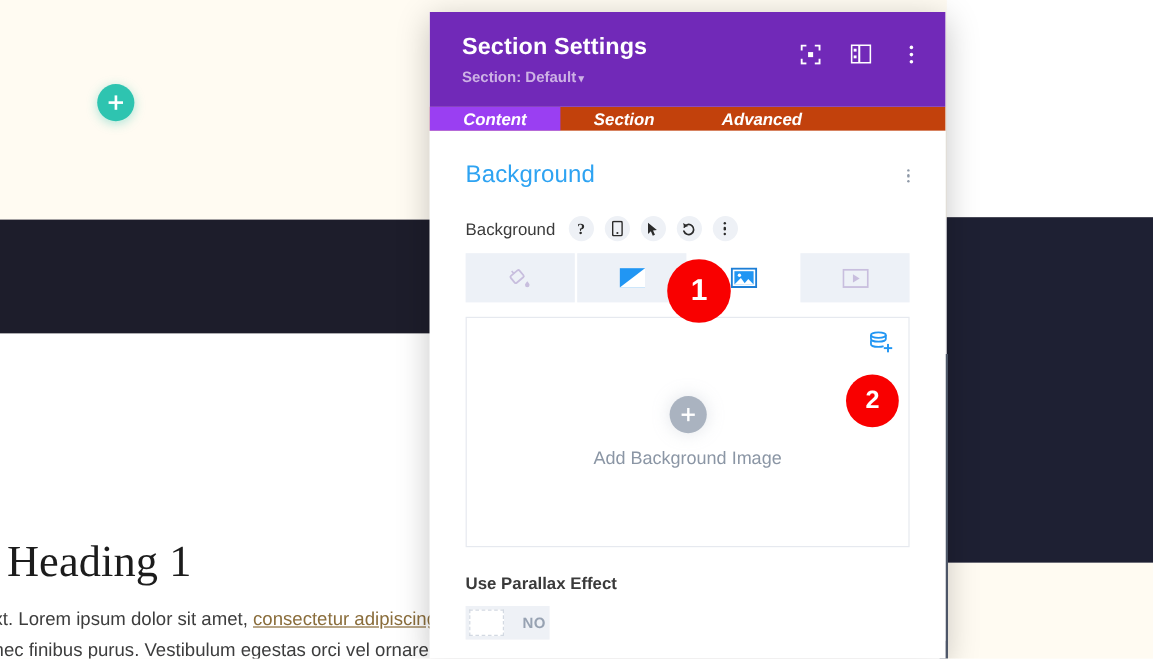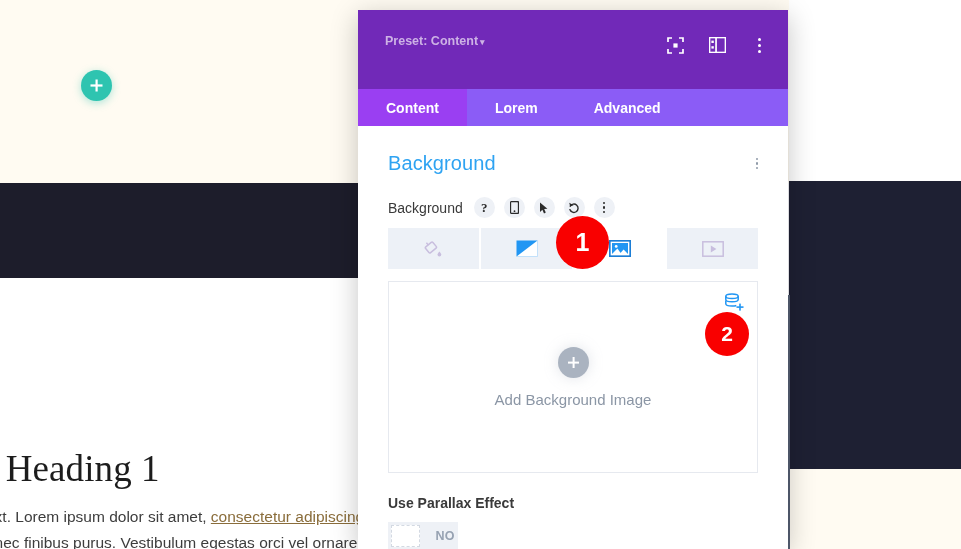--- a/index.html
+++ b/index.html
@@ -145,22 +145,23 @@
   .header-actions .hicon {
     width: 18px; height: 18px;
     display: flex; align-items: center; justify-content: center;
   }
 
   .dots-vert { display: flex; flex-direction: column; gap: 3px; align-items: center; }
   .dots-vert i { width: 3px; height: 3px; border-radius: 50%; background: #ffffff; display: block; }
 
   .modal-tabs {
     display: flex;
-    height: 37px;
-    background: #8b5cf6;
+    height: 20px;
+    background: #c2410c;
+    font-style: italic;
   }
   .modal-tab {
     display: flex;
     align-items: center;
     justify-content: center;
     padding: 0 28px;
     font-size: 14px;
     font-weight: bold;
     color: #ffffff;
     height: 100%;
@@ -354,22 +355,23 @@
 
   <div class="page-heading">t Heading 1</div>
   <div class="page-paragraph">
     <span>ext. Lorem ipsum dolor sit amet, </span><span class="plink">consectetur adipiscing</span><br>
     <span>, nec finibus purus. Vestibulum egestas orci vel ornare</span>
   </div>
 
   <div class="modal">
 
     <div class="modal-header">
+      <div class="modal-title">Section Settings</div>
       <div class="modal-preset">
-        <span>Preset: Content</span><span class="caret">▾</span>
+        <span>Section: Default</span><span class="caret">▾</span>
       </div>
 
       <div class="header-actions">
         <div class="hicon">
           <svg width="17" height="17" viewBox="0 0 17 17">
             <path d="M1 5V1h4M12 1h4v4M16 12v4h-4M5 16H1v-4" stroke="#ffffff" stroke-width="1.7" fill="none"></path>
             <rect x="6.4" y="6.4" width="4.2" height="4.2" fill="#ffffff"></rect>
           </svg>
         </div>
         <div class="hicon">
@@ -385,21 +387,21 @@
               <i></i>
               <i></i>
               <i></i>
             </span>
         </div>
       </div>
     </div>
 
     <div class="modal-tabs">
       <div class="modal-tab active">Content</div>
-      <div class="modal-tab">Lorem</div>
+      <div class="modal-tab">Section</div>
       <div class="modal-tab">Advanced</div>
     </div>
 
     <div class="modal-body">
 
       <div class="section-head">
         <div class="section-head-title">Background</div>
         <div class="section-head-dots">
           <span class="mini-dots">
               <i style="background:#8f9aa8"></i>

